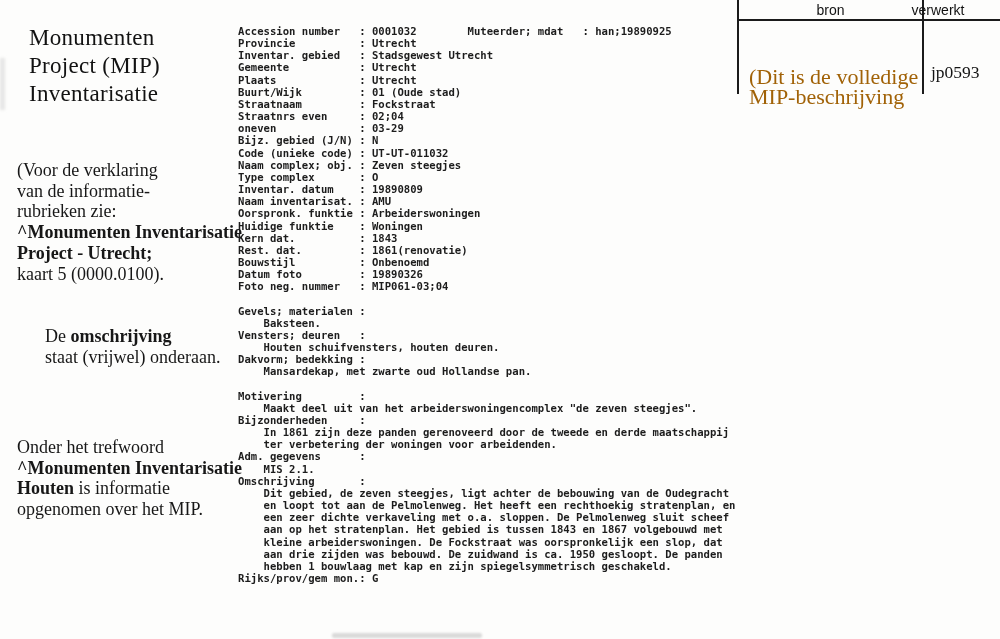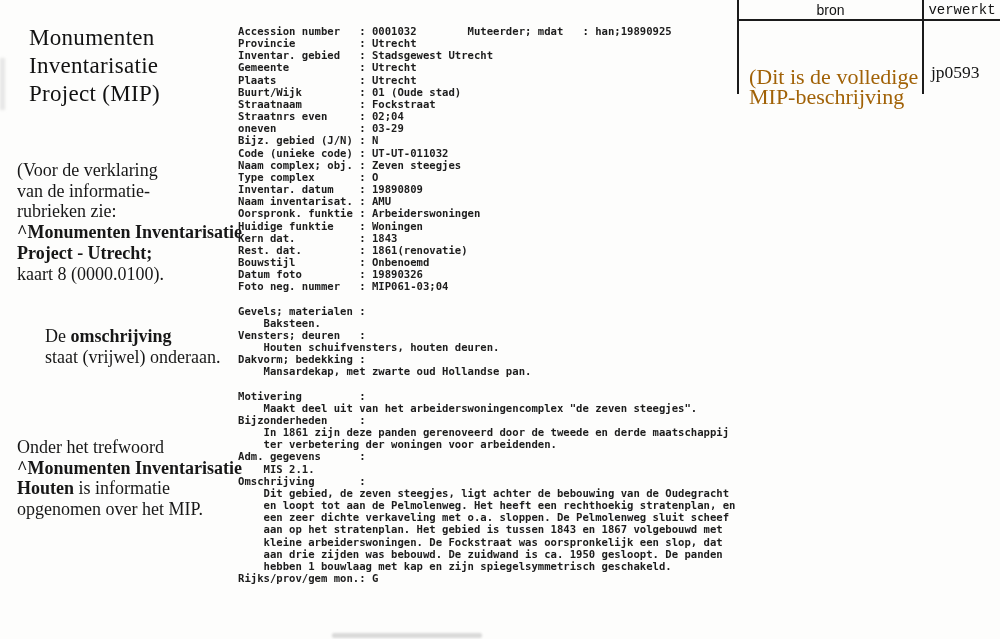--- a/index.html
+++ b/index.html
@@ -39,21 +39,21 @@
   .vline { position:absolute; top:0; width:2px; height:94px; background:#1b1b1b; }
   .vline-left { left:737px; }
   .vline-mid  { left:922px; }
   .hline { position:absolute; left:737px; top:19px; width:263px; height:2px; background:#1b1b1b; }
   .stamp-th {
     position:absolute; top:2px;
     font-family:"Liberation Sans", sans-serif;
     font-size:14px; color:#111; text-align:center;
   }
   .stamp-th-bron     { left:739px; width:183px; }
-  .stamp-th-verwerkt { left:924px; width:76px;font-family:Liberation Mono, monospace; }
+  .stamp-th-verwerkt { left:900px; width:76px; }
   .bron-note {
     position:absolute; left:749px; top:29px; width:172px;
     font-size:22px; line-height:20.3px; color:#a16207;margin-top:38px;
   }
   .verwerkt-value {
     position:absolute; left:931px; top:62px;
     font-size:17.5px; color:#141414;
   }
   
   .smudge-bottom {
@@ -65,31 +65,31 @@
     background:rgba(190,190,190,0.35); filter:blur(1.5px);
   }
 </style>
 </head>
 <body>
 
 <div class="page">
 
   <div class="doc-title">
       <div>Monumenten</div>
+      <div>Project (MIP)</div>
       <div>Inventarisatie</div>
-      <div>Project (MIP)</div>
     </div>
 
   <div class="note note-verklaring">
       <div><span>(Voor de verklaring</span></div>
       <div><span>van de informatie-</span></div>
       <div><span>rubrieken zie:</span></div>
       <div><span class="bold">^Monumenten Inventarisatie</span></div>
       <div><span class="bold">Project - Utrecht;</span></div>
-      <div><span>kaart 8 (0000.0100).</span></div>
+      <div><span>kaart 5 (0000.0100).</span></div>
     </div>
 
   <div class="note note-omschrijving">
       <div><span>De </span><span class="bold">omschrijving</span></div>
       <div><span>staat (vrijwel) onderaan.</span></div>
     </div>
 
   <div class="note note-trefwoord">
       <div><span>Onder het trefwoord</span></div>
       <div><span class="bold">^Monumenten Inventarisatie</span></div>

